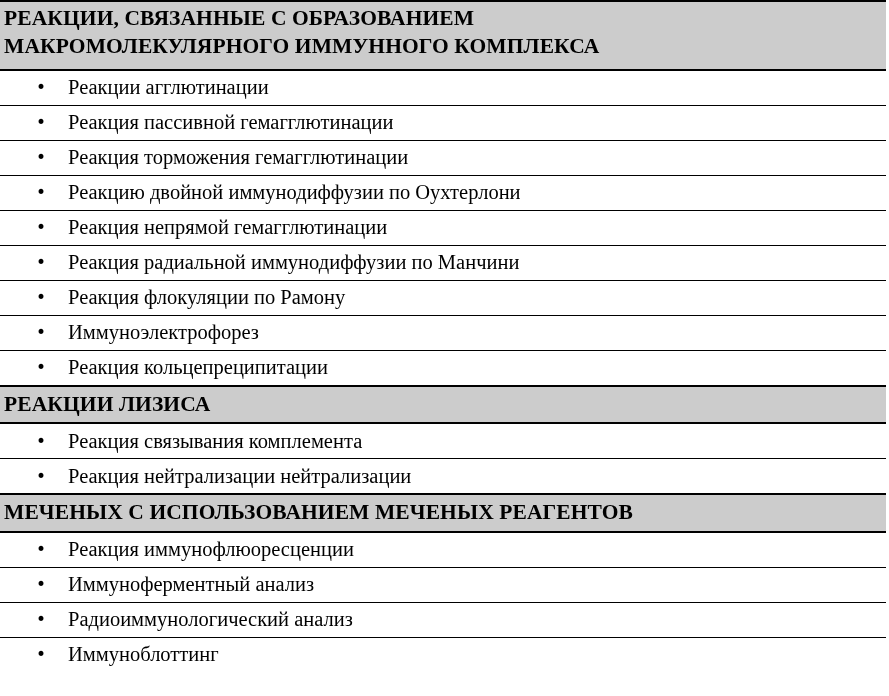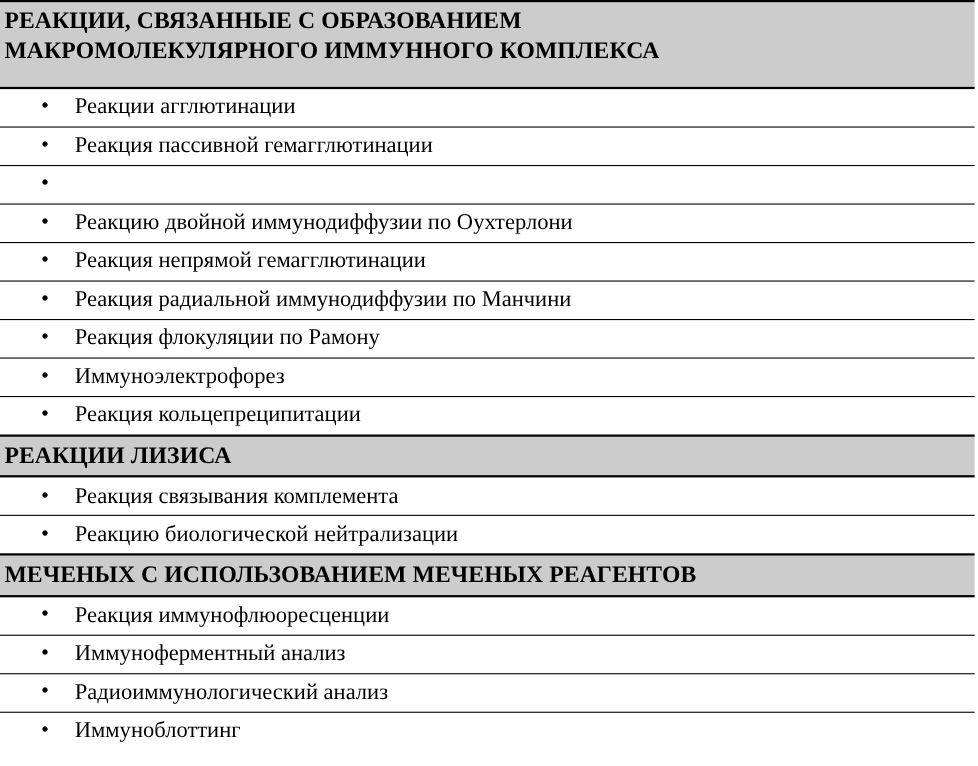--- a/index.html
+++ b/index.html
@@ -28,21 +28,21 @@
     border-bottom: 2px solid #000000;
     padding: 3px 0 4px 4px;
     font-weight: bold;
     font-size: 21.5px;
     line-height: 1.32;
     letter-spacing: 0.1px;
     white-space: pre-line;
   }
   .section-header.tall td {
     padding-top: 2px;
-    padding-bottom: 18px;
+    padding-bottom: 8px;
   }
 
   
   .item-row td {
     border-top: 1px solid #000000;
     border-bottom: 1px solid #000000;
     padding: 0;
     height: 34px;
     background: #ffffff;
   }
@@ -103,20 +103,21 @@
           <span class="bullet"></span>
           <span class="item-text">Реакция пассивной гемагглютинации</span>
         </div>
       </td>
     </tr>
 
     <tr class="item-row">
       <td>
         <div class="item-cell">
           <span class="bullet"></span>
+          <span class="item-text">Реакция торможения гемагглютинации</span>
         </div>
       </td>
     </tr>
 
     <tr class="item-row">
       <td>
         <div class="item-cell">
           <span class="bullet"></span>
           <span class="item-text">Реакцию двойной иммунодиффузии по Оухтерлони</span>
         </div>
@@ -178,21 +179,21 @@
           <span class="bullet"></span>
           <span class="item-text">Реакция связывания комплемента</span>
         </div>
       </td>
     </tr>
 
     <tr class="item-row">
       <td>
         <div class="item-cell">
           <span class="bullet"></span>
-          <span class="item-text">Реакцию биологической нейтрализации</span>
+          <span class="item-text">Реакция нейтрализации нейтрализации</span>
         </div>
       </td>
     </tr>
 
     <tr class="section-header">
       <td>МЕЧЕНЫХ С ИСПОЛЬЗОВАНИЕМ МЕЧЕНЫХ РЕАГЕНТОВ</td>
     </tr>
 
     <tr class="item-row">
       <td>

